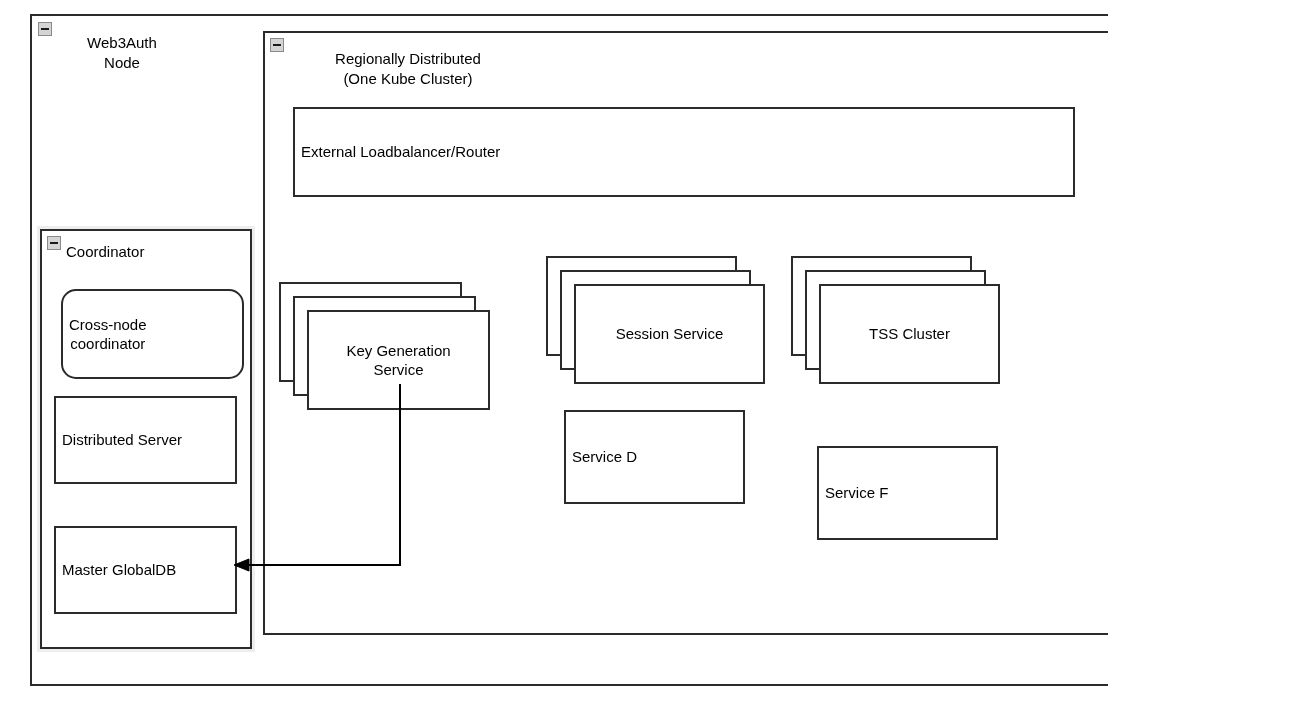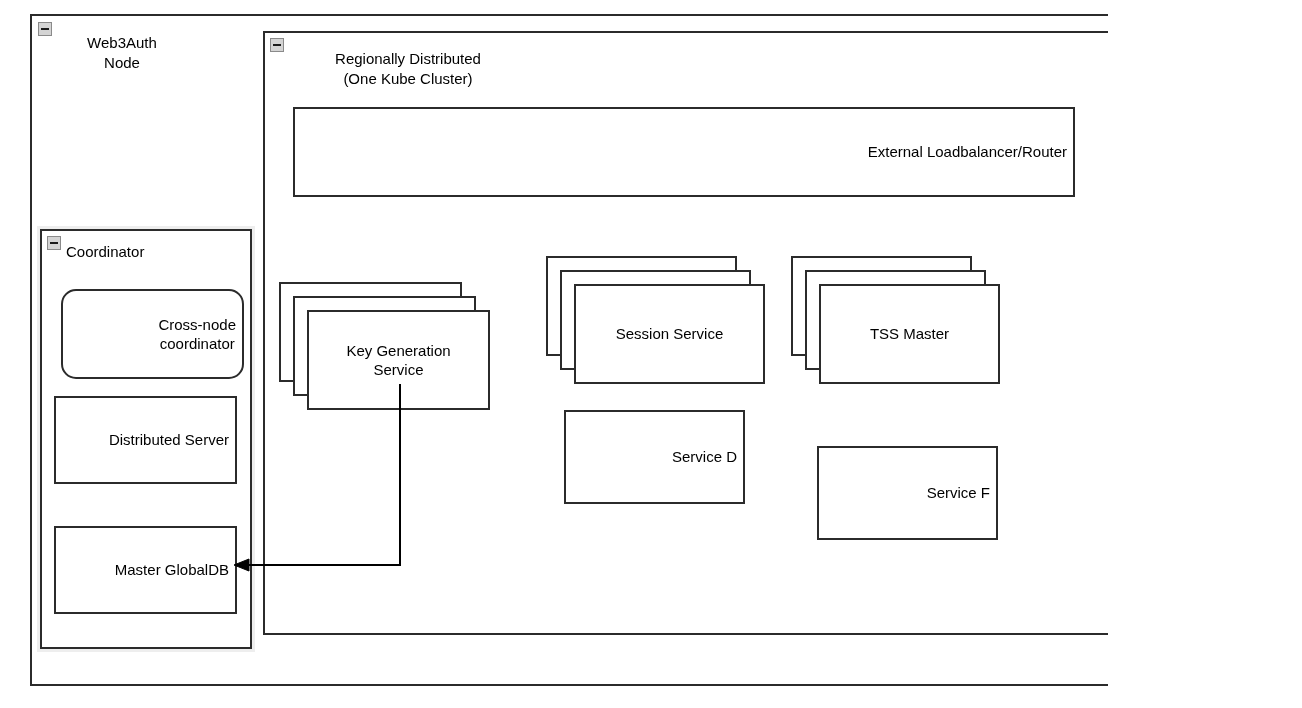--- a/index.html
+++ b/index.html
@@ -32,21 +32,21 @@
   .group.shadowed {
     box-shadow: 0 0 0 3px #eeeeee;
   }
 
   
   .node {
     border: 2px solid #2b2b2b;
     background: #ffffff;
     display: flex;
     align-items: center;
-    justify-content: flex-end;
+    justify-content: flex-start;
     text-align: center;
     color: #000000;
     font-size: 15px;
     line-height: 1.28;
   }
   .node .label { display: block; padding: 0 6px; }
 
   
   .stack { position: absolute; }
   .stack .sheet {
@@ -143,25 +143,25 @@
     <div class="sheet middle" style="width:191px; height:100px;"></div>
     <div class="sheet front" style="width:191px; height:100px;">
       <span class="label" style="white-space:pre-line;">Session Service</span>
     </div>
   </div>
 
   <div class="stack" style="left:791px; top:256px; width:209px; height:128px;">
     <div class="sheet back" style="width:181px; height:100px;"></div>
     <div class="sheet middle" style="width:181px; height:100px;"></div>
     <div class="sheet front" style="width:181px; height:100px;">
-      <span class="label" style="white-space:pre-line;">TSS Master</span>
+      <span class="label" style="white-space:pre-line;">TSS Cluster</span>
     </div>
   </div>
 
-  <div class="abs node" style="left:564px; top:410px; width:181px; height:94px;padding-left:33px;">
+  <div class="abs node" style="left:564px; top:410px; width:181px; height:94px;">
     <span class="label">Service D</span>
   </div>
 
   <div class="abs node" style="left:817px; top:410px; width:181px; height:94px;margin-top:36px;">
     <span class="label">Service F</span>
   </div>
 
   <div class="abs group shadowed" style="left:40px; top:229px; width:212px; height:420px;"></div>
 
   <span class="collapse-icon" style="left:47px; top:236px;"></span>

